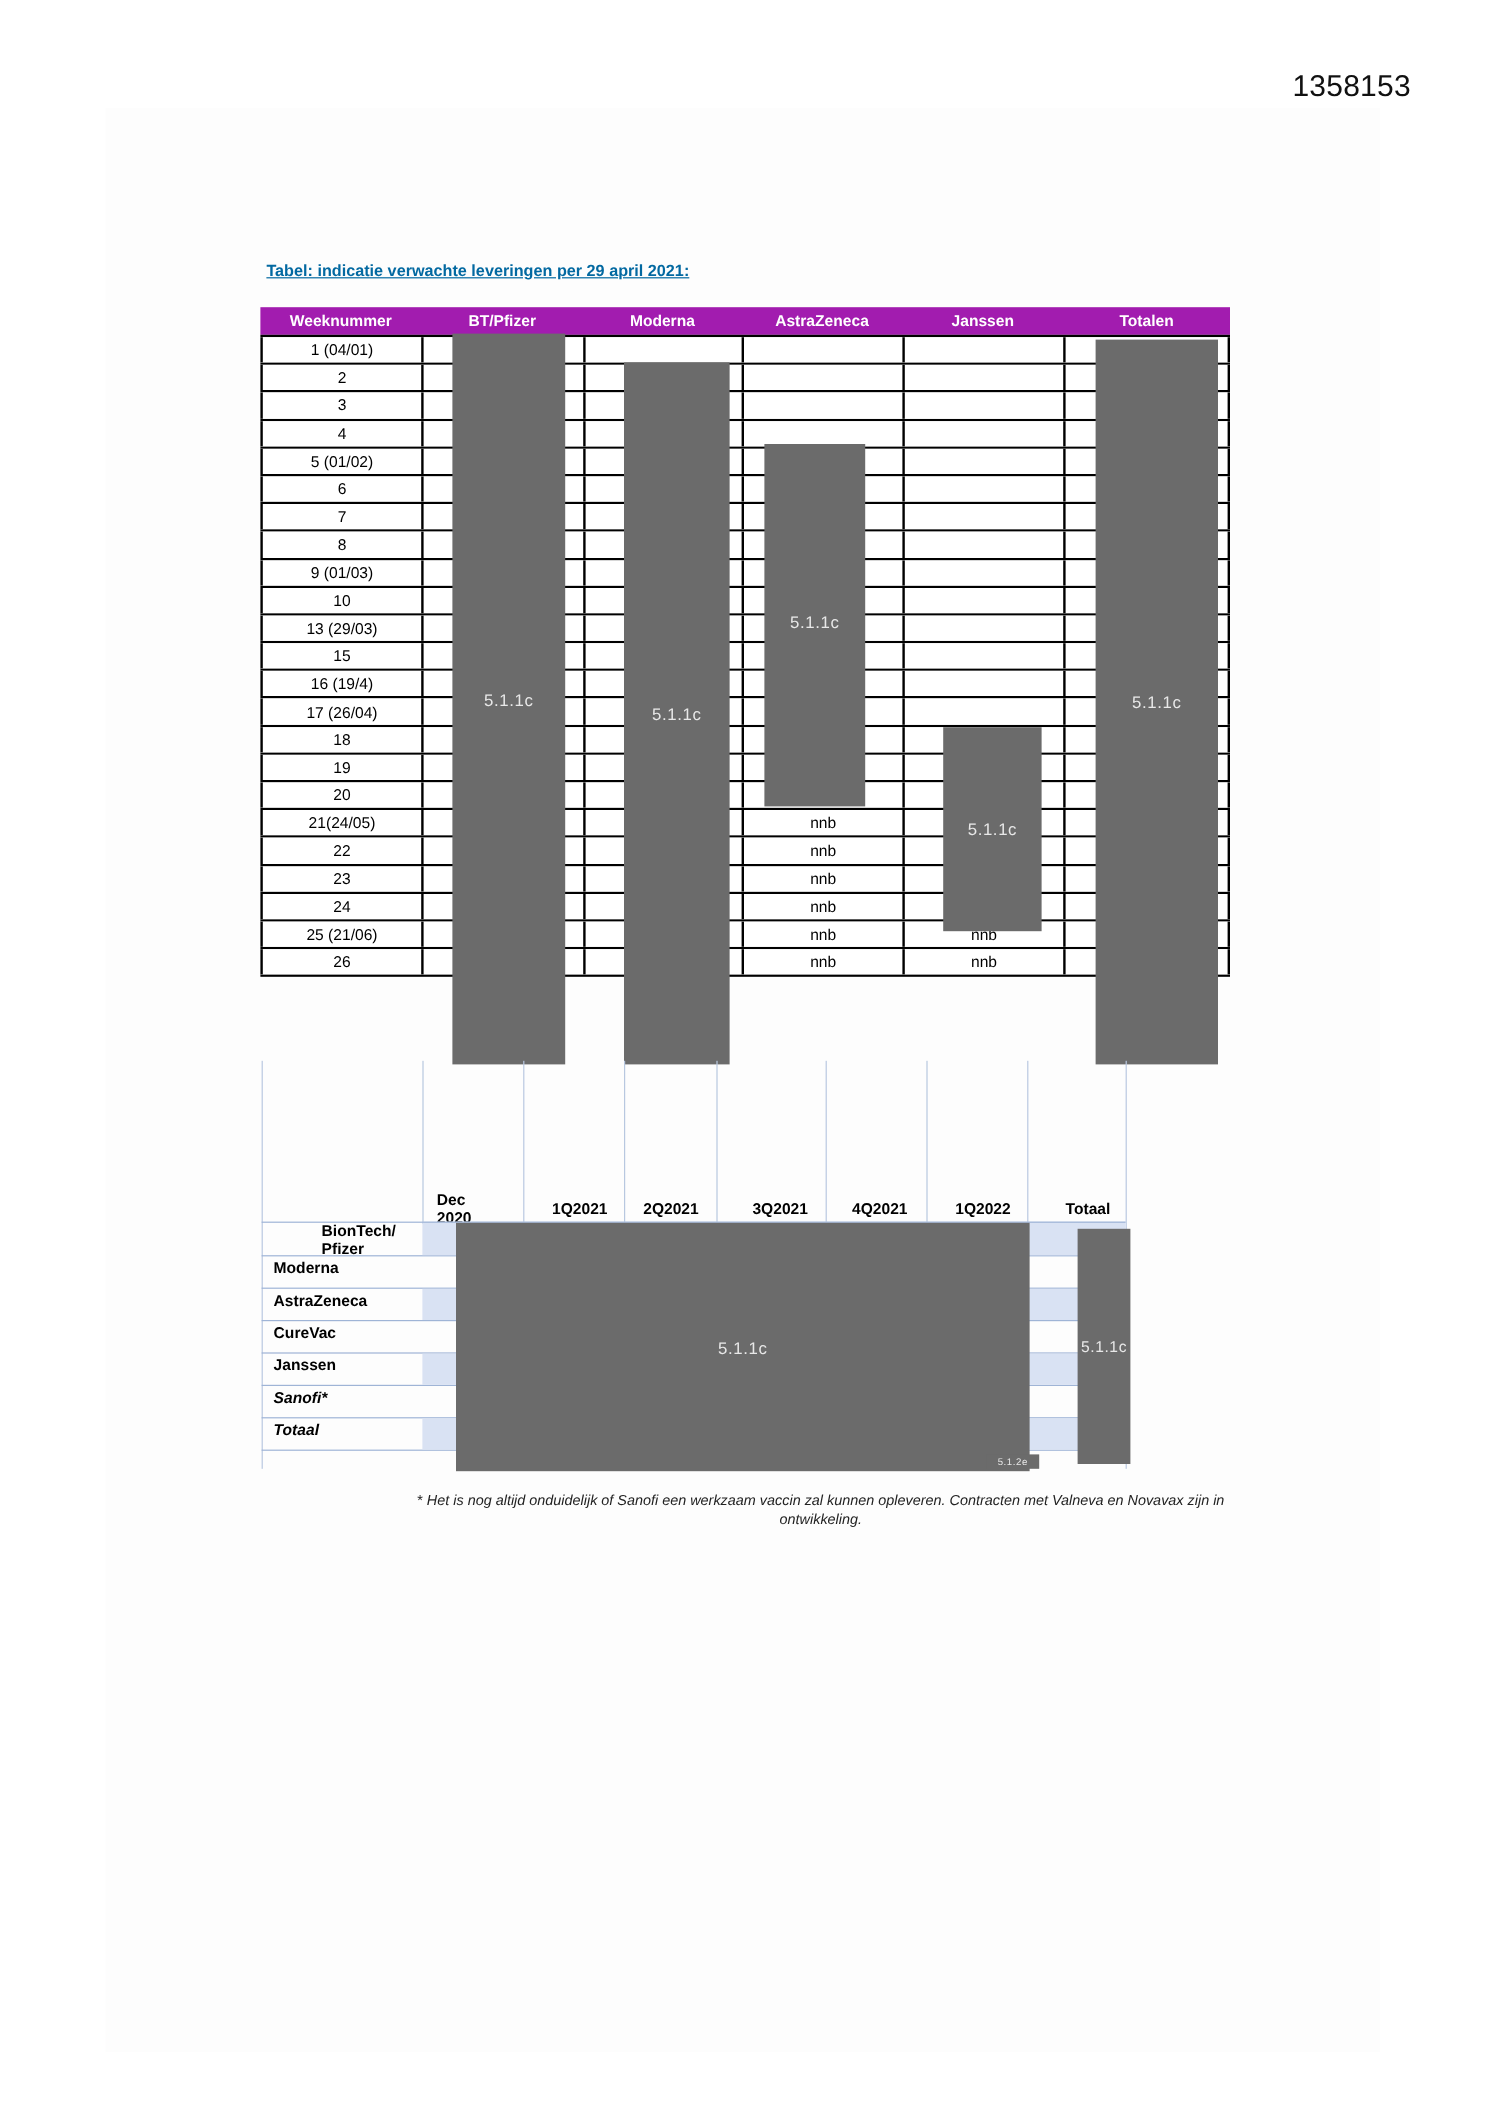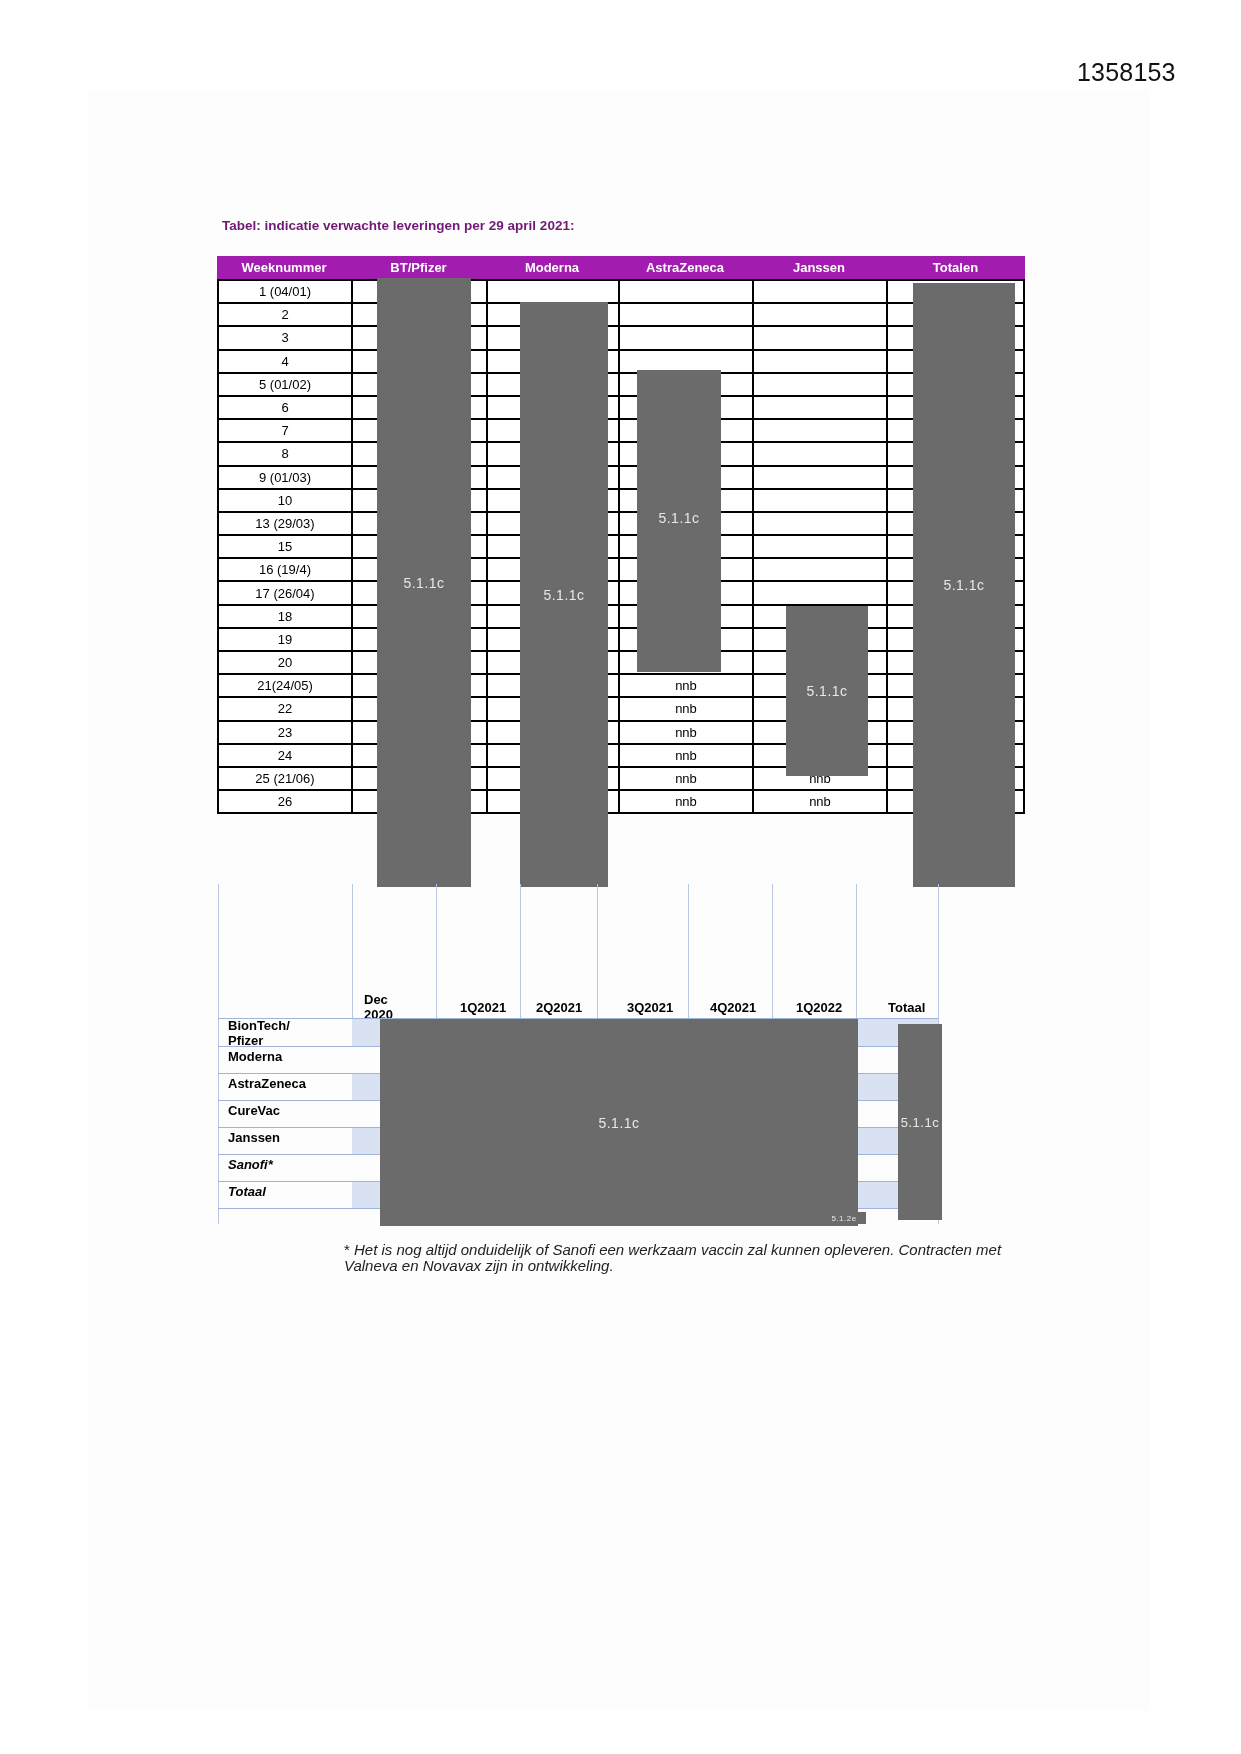--- a/index.html
+++ b/index.html
@@ -30,21 +30,22 @@
       font-size: 25px;
       color: #111;
       letter-spacing: 0.2px;
     }
     .table-caption {
       position: absolute;
       left: 222px;
       top: 218px;
       font-size: 13.5px;
       font-weight: bold;
-      color: #701a75;
+      color: #0369a1;
+      text-decoration: underline;
     }
 
     
     .weekly {
       position: absolute;
       left: 217px;
       top: 256px;
       width: 808px;
     }
     .weekly-header {
@@ -147,24 +148,25 @@
       top: 0;
       height: 100%;
       width: 586px;
     }
 
     .footnote {
       position: absolute;
       left: 344px;
       top: 1242px;
       width: 680px;
-      font-size: 15px;
+      font-size: 12px;
       font-style: italic;
       color: #222;
       line-height: 16px;
+      text-align: center;
     }
     .footnote .star { font-style: normal; }
   </style>
 </head>
 <body>
 
 <div class="page-bg"></div>
 
 <div class="doc-number">1358153</div>
 
@@ -400,21 +402,21 @@
   <div class="qheader" style="left:242px;">1Q2021</div>
   <div class="qheader" style="left:318px;">2Q2021</div>
   <div class="qheader" style="left:409px;">3Q2021</div>
   <div class="qheader" style="left:492px;">4Q2021</div>
   <div class="qheader" style="left:578px;">1Q2022</div>
   <div class="qheader" style="left:670px;">Totaal</div>
 
   <div id="quarterly-body">
       <div class="qrow shaded" style="top: 134px; height: 29px;">
         <div class="q-fill"></div>
-        <div class="q-label" style="width: 90px; top: 0px; line-height: 15px;">BionTech/ Pfizer</div>
+        <div class="q-label" style="width: 90px; top: 0px; line-height: 15px; margin-left: 40px;">BionTech/ Pfizer</div>
       </div>
       <div class="qrow" style="top: 163px; height: 27px;">
         <div class="q-fill"></div>
         <div class="q-label">Moderna</div>
       </div>
       <div class="qrow shaded" style="top: 190px; height: 27px;">
         <div class="q-fill"></div>
         <div class="q-label">AstraZeneca</div>
       </div>
       <div class="qrow" style="top: 217px; height: 27px;">

